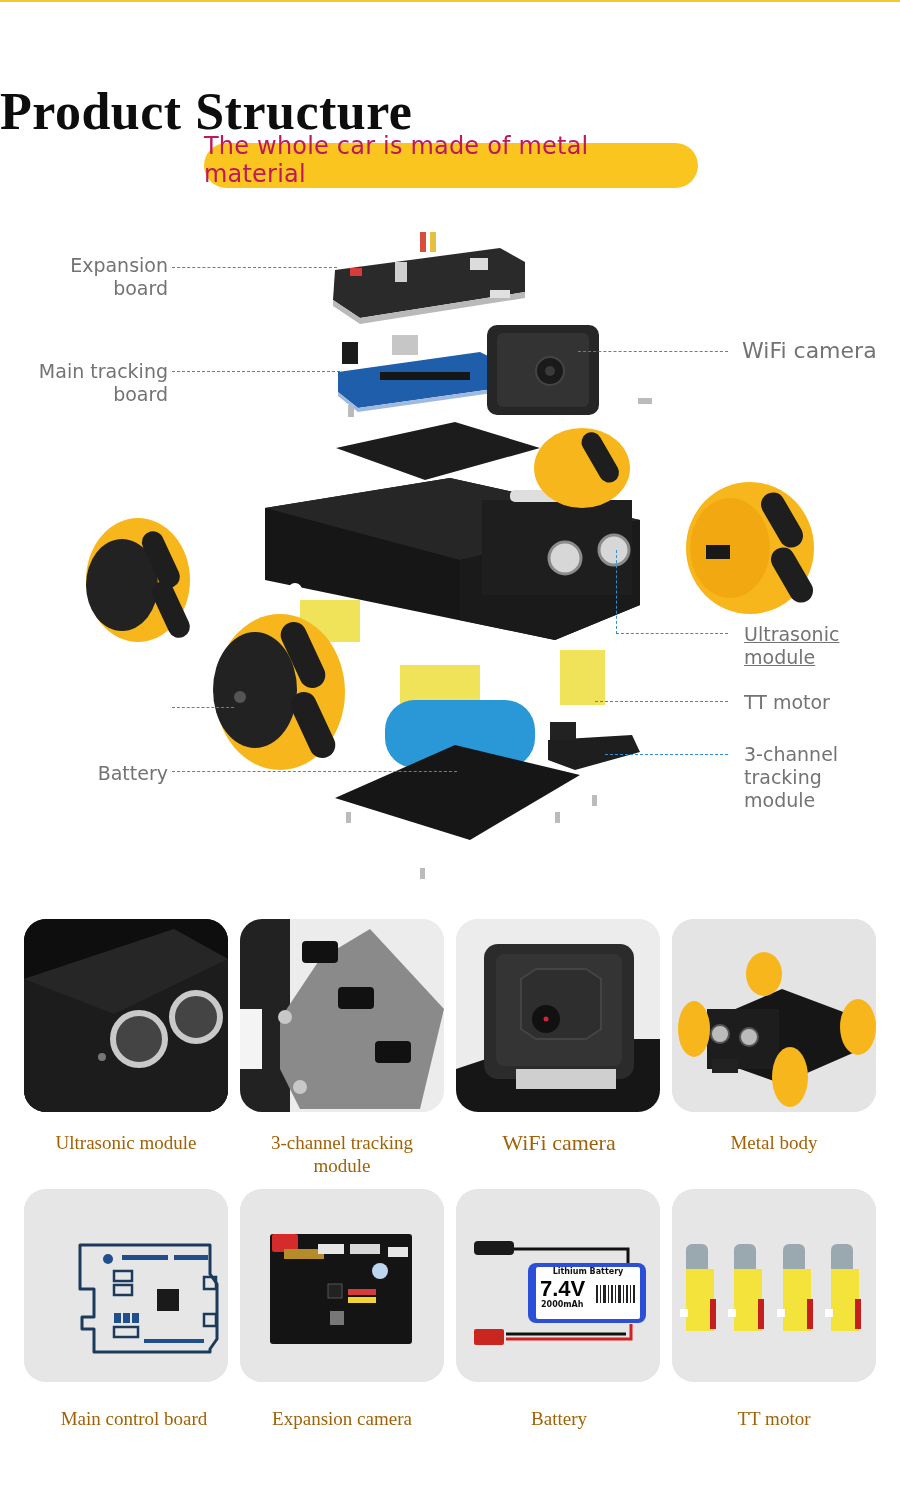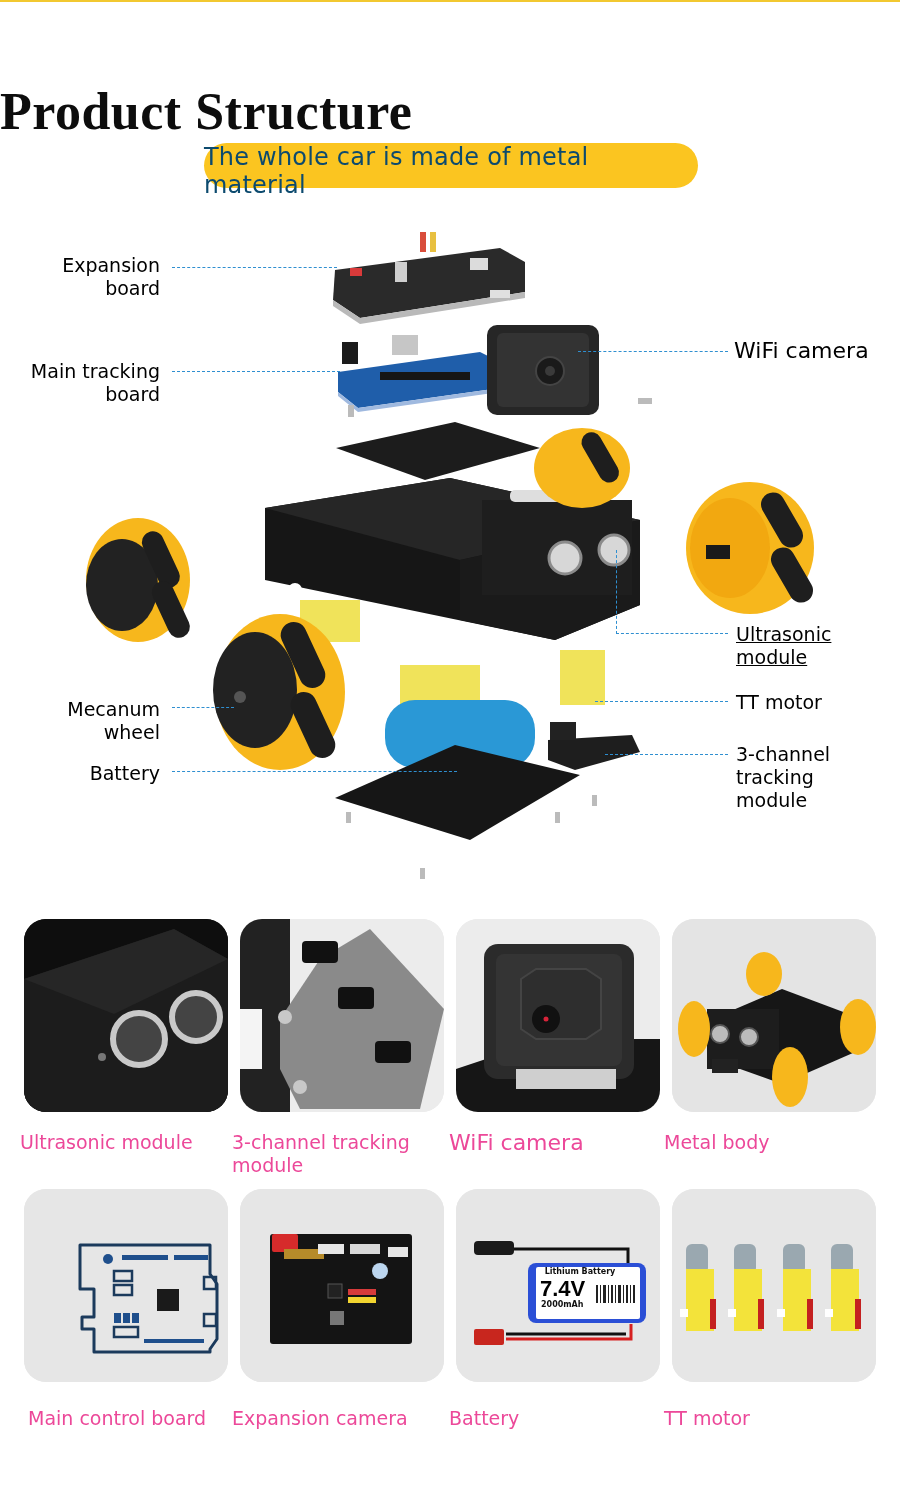--- a/index.html
+++ b/index.html
@@ -2,33 +2,33 @@
 <html><head>
 <meta charset="utf-8">
 <style>
   * { box-sizing: border-box; margin: 0; padding: 0; }
   html, body { width: 900px; height: 1492px; background: #ffffff; overflow: hidden; }
   body { position: relative; font-family: "DejaVu Sans", "Liberation Sans", sans-serif; color: #1a1a1a; }
   .top-line { position: absolute; left: 0; top: 0; width: 900px; height: 2px; background: #f2c830; }
   .title { position: absolute; left: 0; top: 82px; width: 900px; text-align: left;
            font-family: Liberation Serif, serif; font-weight: bold; font-size: 52px; color: #0d0d0d; letter-spacing: 0.5px; }
   .pill { position: absolute; left: 204px; top: 143px; width: 494px; height: 45px; border-radius: 23px;
-          background: #fbc520; display: flex; align-items: flex-start; justify-content: center;
-          font-size: 24px; color: #0c4a6e; letter-spacing: 0.2px; }
+          background: #fbc520; display: flex; align-items: flex-end; justify-content: center;
+          font-size: 24px; color: #be185d; letter-spacing: 0.2px; }
 
   .diagram { position: absolute; left: 0; top: 220px; width: 900px; height: 670px; }
-  .lbl { position: absolute; font-size: 19px; line-height: 23px; color: #000000; }
+  .lbl { position: absolute; font-size: 19px; line-height: 23px; color: #737373; margin-left: 8px; }
   .lbl.left { text-align: right; }
   .lbl.right { text-align: left; }
   .leader { position: absolute; height: 0; border-top: 1.5px dashed #2f8fd0; }
   .leader-v { position: absolute; width: 0; border-left: 1.5px dashed #2f8fd0; }
 
   .grid { position: absolute; left: 0; top: 918px; width: 900px; }
   .card { position: absolute; width: 204px; height: 193px; border-radius: 22px; background: #e6e6e6; overflow: hidden; }
-  .cap { position: absolute; width: 220px; text-align: left; font-size: 19px; line-height: 23px; color: #ec4899; }
+  .cap { position: absolute; width: 220px; text-align: center; font-size: 19px; line-height: 23px; color: #a16207; font-family: Liberation Serif, serif; }
   svg { display: block; }
 </style>
 </head>
 <body>
 
 <div class="top-line"></div>
 
 <h1 class="title">Product Structure</h1>
 <div class="pill">
   <span>The whole car is made of metal material</span>
@@ -123,24 +123,20 @@
     <div>board</div>
   </div>
   <div class="leader" style="left:172px; top:47px; width:165px;"></div>
 
   <div class="lbl left" style="left:20px; top:140px; width:140px;">
     <div>Main tracking</div>
     <div>board</div>
   </div>
   <div class="leader" style="left:172px; top:151px; width:168px;"></div>
 
-  <div class="lbl left" style="left:40px; top:478px; width:120px;">
-    <div>Mecanum</div>
-    <div>wheel</div>
-  </div>
   <div class="leader" style="left:172px; top:487px; width:62px;"></div>
 
   <div class="lbl left" style="left:40px; top:542px; width:120px;">
     <div>Battery</div>
   </div>
   <div class="leader" style="left:172px; top:551px; width:285px;"></div>
 
   <div class="leader" style="left:578px; top:131px; width:150px;"></div>
   <div class="lbl right" style="left:734px; top:118px; width:160px; font-size:22px; line-height:26px;">
     <div>WiFi camera</div>
@@ -281,21 +277,21 @@
     <svg width="204" height="193">
       <rect width="204" height="193" fill="#e6e6e6"></rect>
       <rect x="18" y="52" width="40" height="14" rx="4" fill="#1a1a1a"></rect>
       <path d="M58 60 H172 V80" fill="none" stroke="#111" stroke-width="3"></path>
       <path d="M50 150 H175 V135" fill="none" stroke="#d62020" stroke-width="3"></path>
       <path d="M50 145 H170" fill="none" stroke="#111" stroke-width="3"></path>
       <rect x="18" y="140" width="30" height="16" rx="2" fill="#c8261e"></rect>
       <rect x="72" y="74" width="118" height="60" rx="8" fill="#2b4fd6"></rect>
       <rect x="80" y="78" width="104" height="52" rx="2" fill="#ffffff"></rect>
     </svg>
-    <div style="position:absolute; left:72px; top:78px; width:104px; text-align:center; font-weight:bold; font-size:8px; color:#111;">Lithium Battery</div>
+    <div style="position:absolute; left:80px; top:78px; width:104px; text-align:center; font-weight:bold; font-size:8px; color:#111;">Lithium Battery</div>
     <div style="position:absolute; left:84px; top:87px; font-weight:bold; font-size:22px; color:#000000; font-family:Liberation Sans, sans-serif;">7.4V</div>
     <div style="position:absolute; left:85px; top:111px; font-weight:bold; font-size:8px; color:#111;">2000mAh</div>
     <svg width="40" height="20" style="position:absolute; left:140px; top:96px;">
       <g fill="#222">
         <rect x="0" y="0" width="2" height="18"></rect>
           <rect x="4" y="0" width="1" height="18"></rect>
           <rect x="7" y="0" width="3" height="18"></rect>
         <rect x="12" y="0" width="1" height="18"></rect>
           <rect x="15" y="0" width="2" height="18"></rect>
           <rect x="19" y="0" width="1" height="18"></rect>

